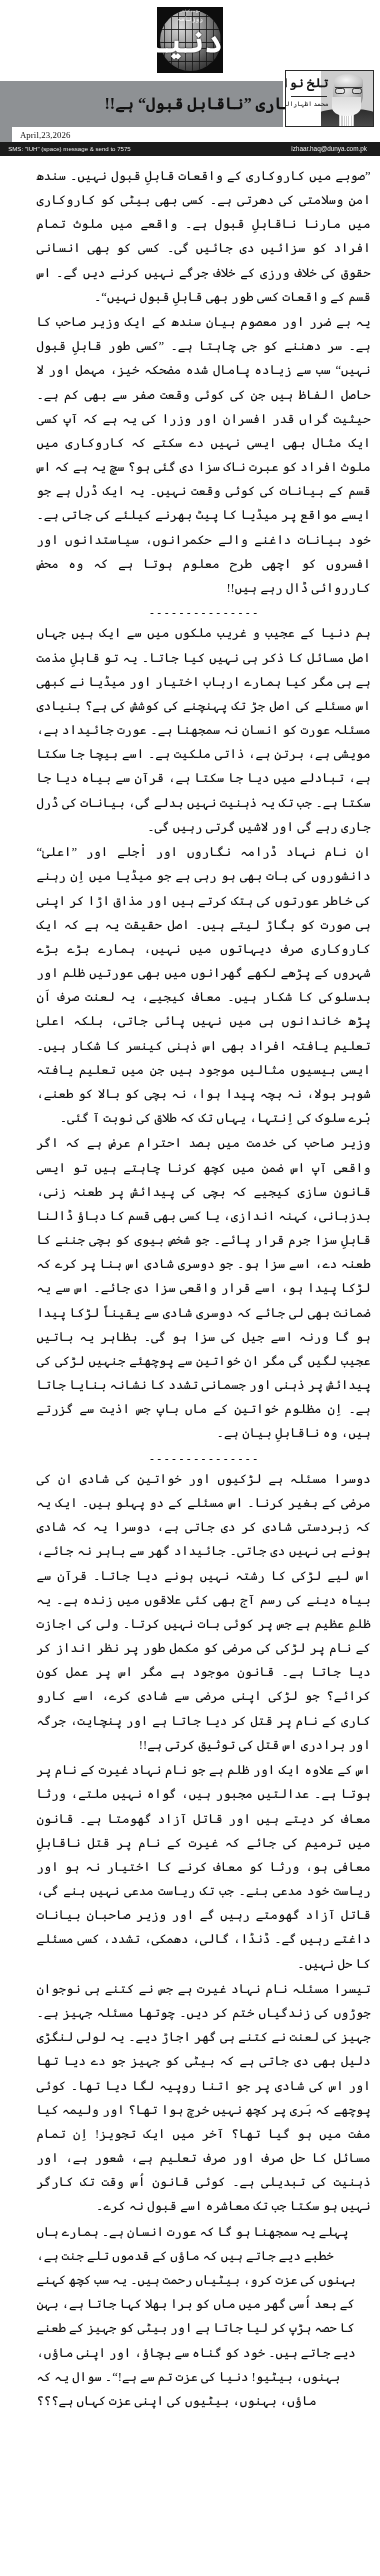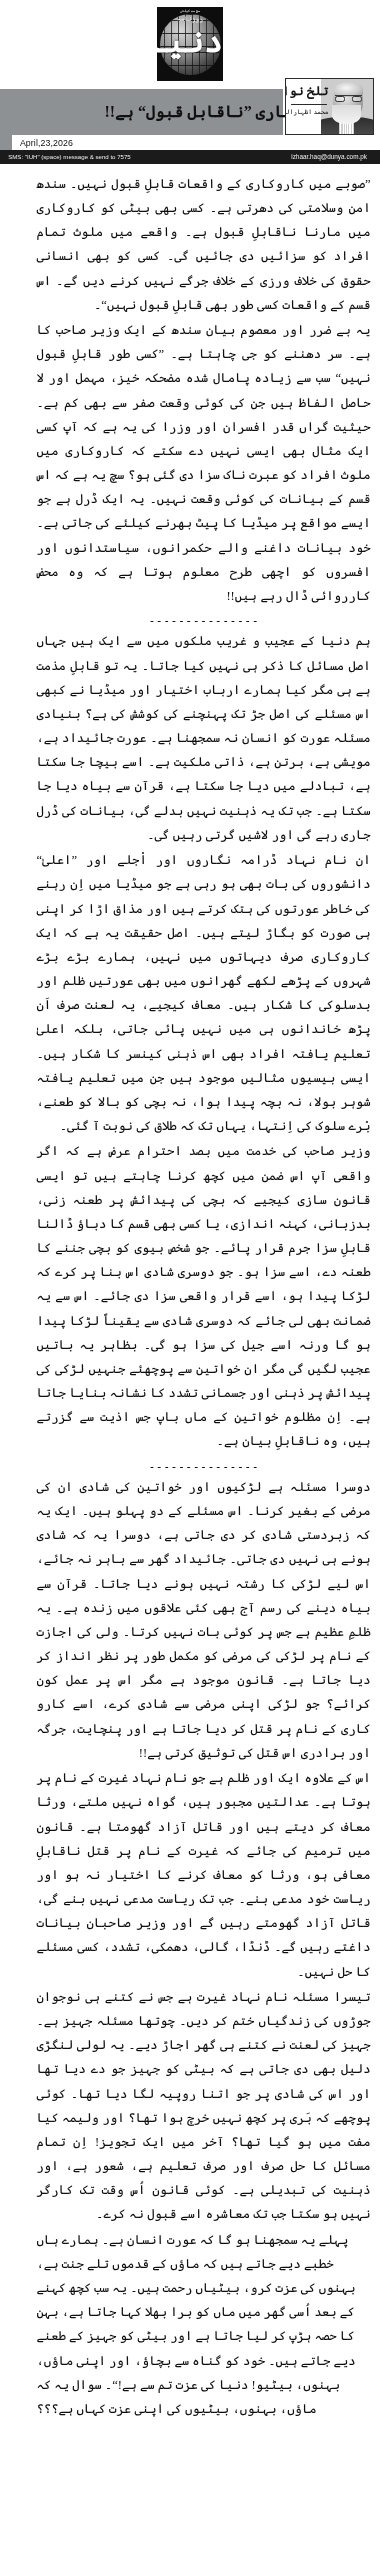--- a/index.html
+++ b/index.html
@@ -19,21 +19,21 @@
   
   .masthead-wrap {
     width: 380px;
     padding-top: 7px;
     display: flex;
     justify-content: center;
     align-items: flex-start;
   }
   .masthead {
     width: 66px;
-    height: 74px;
+    height: 66px;
     position: relative;
     overflow: hidden;
     background: #0d0d0d;
   }
   .globe {
     position: absolute;
     left: 50%; top: 50%;
     width: 61px; height: 61px;
     margin: -30px 0 0 -30px;
     border-radius: 50%;
@@ -220,21 +220,21 @@
   .date-tab {
     position: absolute;
     left: 11.7px; top: 0;
     height: 15px;
     padding: 0 17.6px 0 8.2px;
     background: #ffffff;
     display: flex;
     align-items: center;
   }
   .date-text {
-    font-family: Liberation Sans, sans-serif;
+    font-family: Liberation Serif, serif;
     font-size: 8.8px;
     color: #111;
     direction: ltr;
     letter-spacing: 0.1px;
   }
   .date-shade {
     position: absolute;
     left: 0; top: 0;
     width: 11.7px; height: 15px;
     background: #8e9194;

